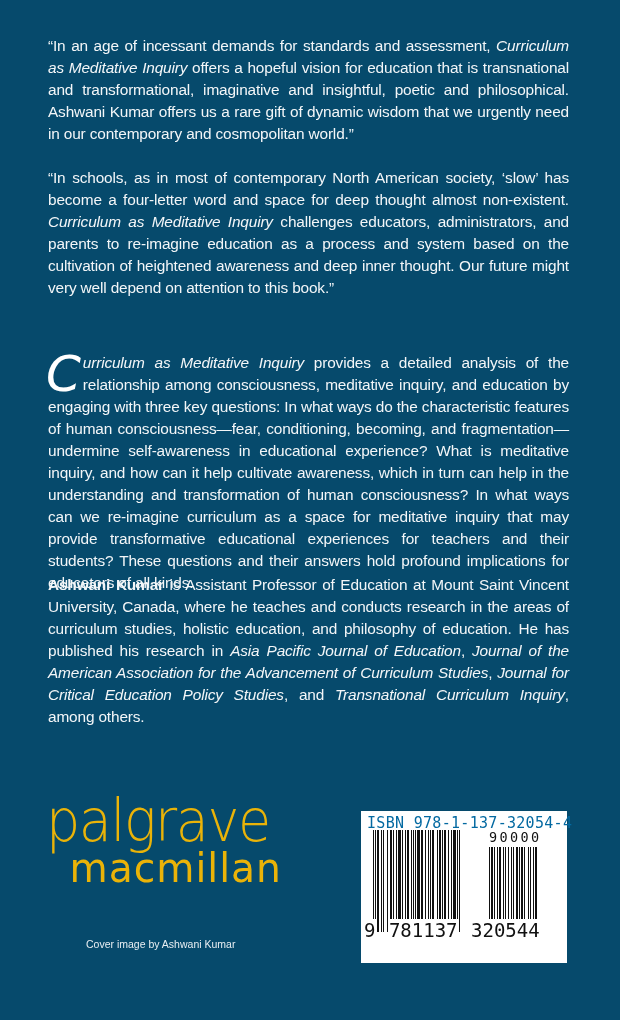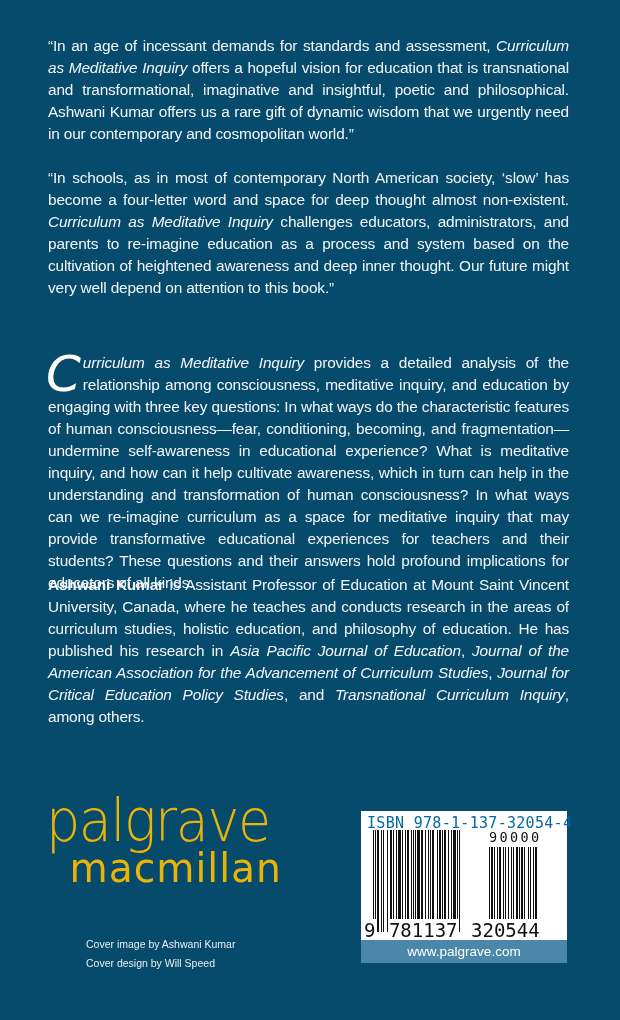--- a/index.html
+++ b/index.html
@@ -95,21 +95,20 @@
   <p class="para"><span class="bold">Ashwani Kumar</span><span> is Assistant Professor of Education at Mount Saint Vincent University, Canada, where he teaches and conducts research in the areas of curriculum studies, holistic education, and philosophy of education. He has published his research in </span><i>Asia Pacific Journal of Education</i><span>, </span><i>Journal of the American Association for the Advancement of Curriculum Studies</i><span>, </span><i>Journal for Critical Education Policy Studies</i><span>, and </span><i>Transnational Curriculum Inquiry</i><span>, among others.</span></p>
 </div>
 
 <div class="logo">
   <div class="l1">palgrave</div>
   <div class="l2">macmillan</div>
 </div>
 
 <div class="credits">
   <div>Cover image by Ashwani Kumar</div>
-  <div>Cover design by Will Speed</div>
 </div>
 
 <div class="isbn-box">
   <div class="isbn-text">ISBN 978-1-137-32054-4</div>
   <div class="addon-digits">90000</div>
   <div class="bars-main" id="barsMain">
       <div class="bar" style="width: 1px;"></div>
       <div class="gap" style="width: 1px;"></div>
       <div class="bar" style="width: 1px;"></div>
       <div class="gap" style="width: 1px;"></div>
@@ -207,14 +206,13 @@
       <div class="gap" style="width: 2px;"></div>
       <div class="bar" style="width: 1px;"></div>
       <div class="gap" style="width: 1px;"></div>
       <div class="bar" style="width: 2px;"></div>
     </div>
   <div class="ean-digits">
     <span>9</span>
     <span>781137</span>
     <span>320544</span>
   </div>
-  <div class="url-strip">www.palgrave.com</div>
 </div>
 
 </body></html>

